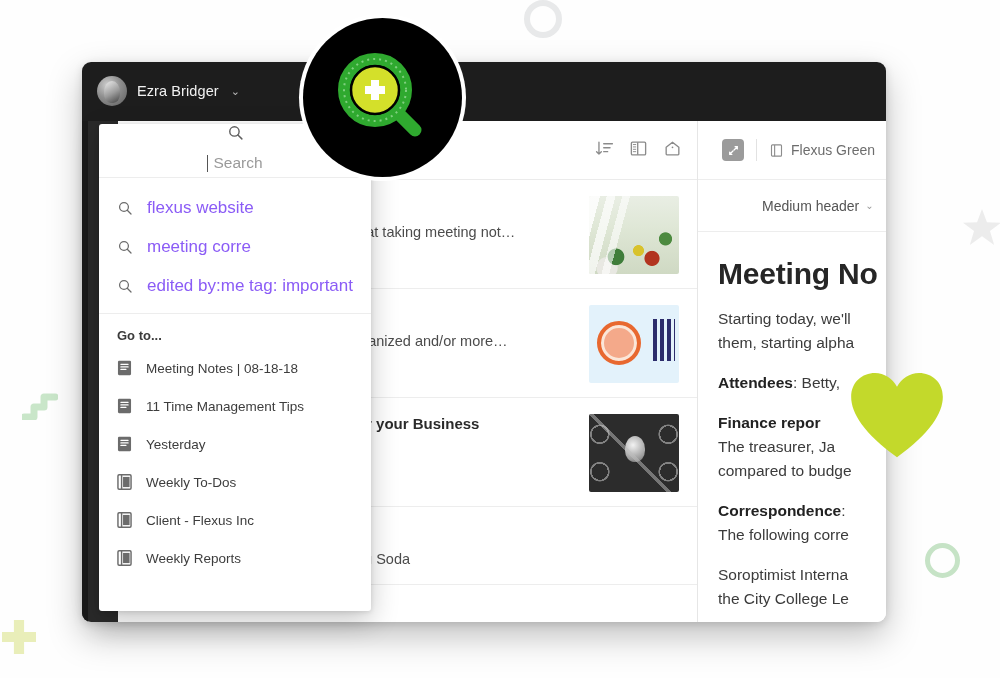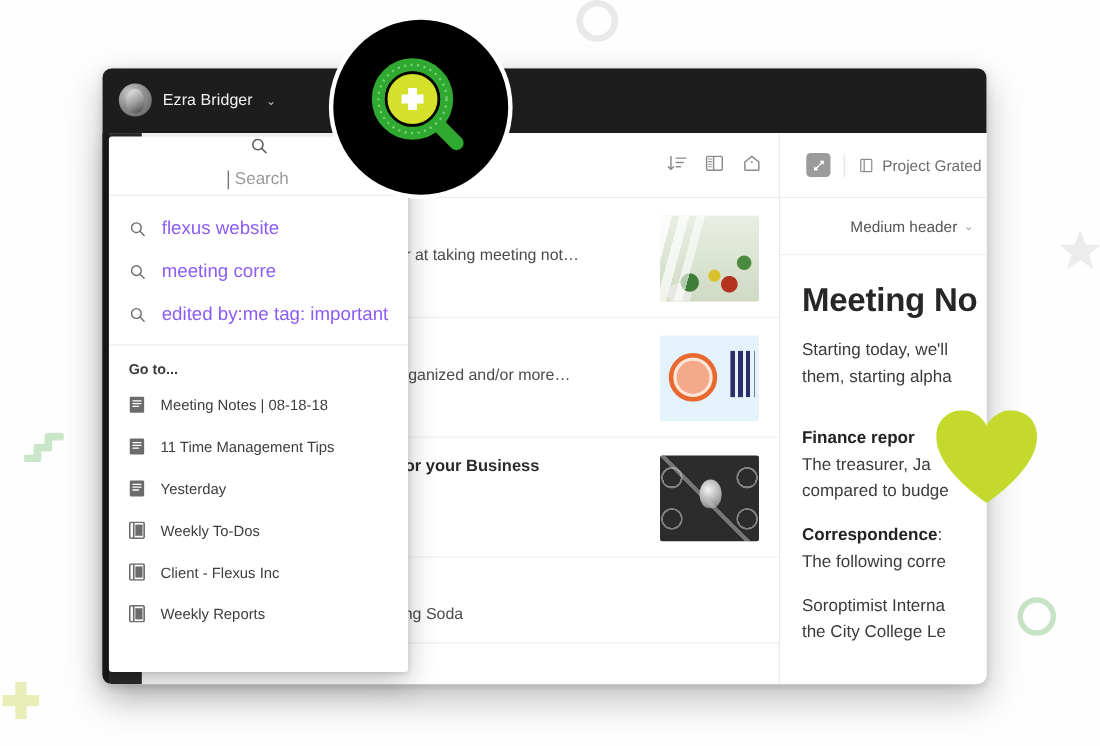--- a/index.html
+++ b/index.html
@@ -36,21 +36,21 @@
   }
   .stairs-green {
     left: 22px; top: 386px; width: 36px; height: 34px;
   }
   .heart-green {
     left: 851px; top: 373px; width: 92px; height: 88px;
   }
 
   
   #window {
-    position: absolute; left: 93px; top: 62px;
+    position: absolute; left: 82px; top: 62px;
     width: 804px; height: 560px;
     background: #ffffff;
     border-radius: 9px;
     box-shadow: 0 14px 34px rgba(0,0,0,0.25), 0 2px 8px rgba(0,0,0,0.13);
     overflow: hidden;
   }
 
   
   .titlebar {
     position: absolute; left: 0; top: 0; width: 100%; height: 59px;
@@ -348,40 +348,41 @@
           <svg width="13" height="13" viewBox="0 0 24 24" fill="none" stroke="#ffffff" stroke-width="2.4" stroke-linecap="round">
             <path d="M15 5h4v4M9 19H5v-4M19 5l-6 6M5 19l6-6"></path>
           </svg>
         </div>
         <div class="vdiv"></div>
         <div class="nb-chip">
           <svg class="ico" width="15" height="15" viewBox="0 0 24 24" fill="none" stroke="#8d8d8d" stroke-width="1.8">
             <rect x="4" y="3" width="16" height="18" rx="1.5"></rect>
             <path d="M9 3v18"></path>
           </svg>
-          <span class="nb-label">Project Grated</span>
+          <span class="nb-label">Flexus Green</span>
         </div>
       </div>
 
       <div class="format-bar">
         <div class="fmt-item">
           <span>Medium header</span>
           <span class="fmt-chev">⌄</span>
         </div>
         <div class="vdiv"></div>
         <div class="fmt-item">
           <span>Sa</span>
         </div>
       </div>
 
       <div class="doc">
         <div class="doc-title">Meeting No</div>
         <div class="doc-p">Starting today, we'll</div>
         <div class="doc-p">them, starting alpha</div>
         <div class="doc-gap"></div>
+        <div class="doc-p"><span class="doc-b">Attendees</span><span>: Betty,</span></div>
         <div class="doc-gap"></div>
         <div class="doc-p doc-b">Finance repor</div>
         <div class="doc-p">The treasurer, Ja</div>
         <div class="doc-p">compared to budge</div>
         <div class="doc-gap"></div>
         <div class="doc-p"><span class="doc-b">Correspondence</span><span>:</span></div>
         <div class="doc-p">The following corre</div>
         <div class="doc-gap"></div>
         <div class="doc-p">Soroptimist Interna</div>
         <div class="doc-p">the City College Le</div>

